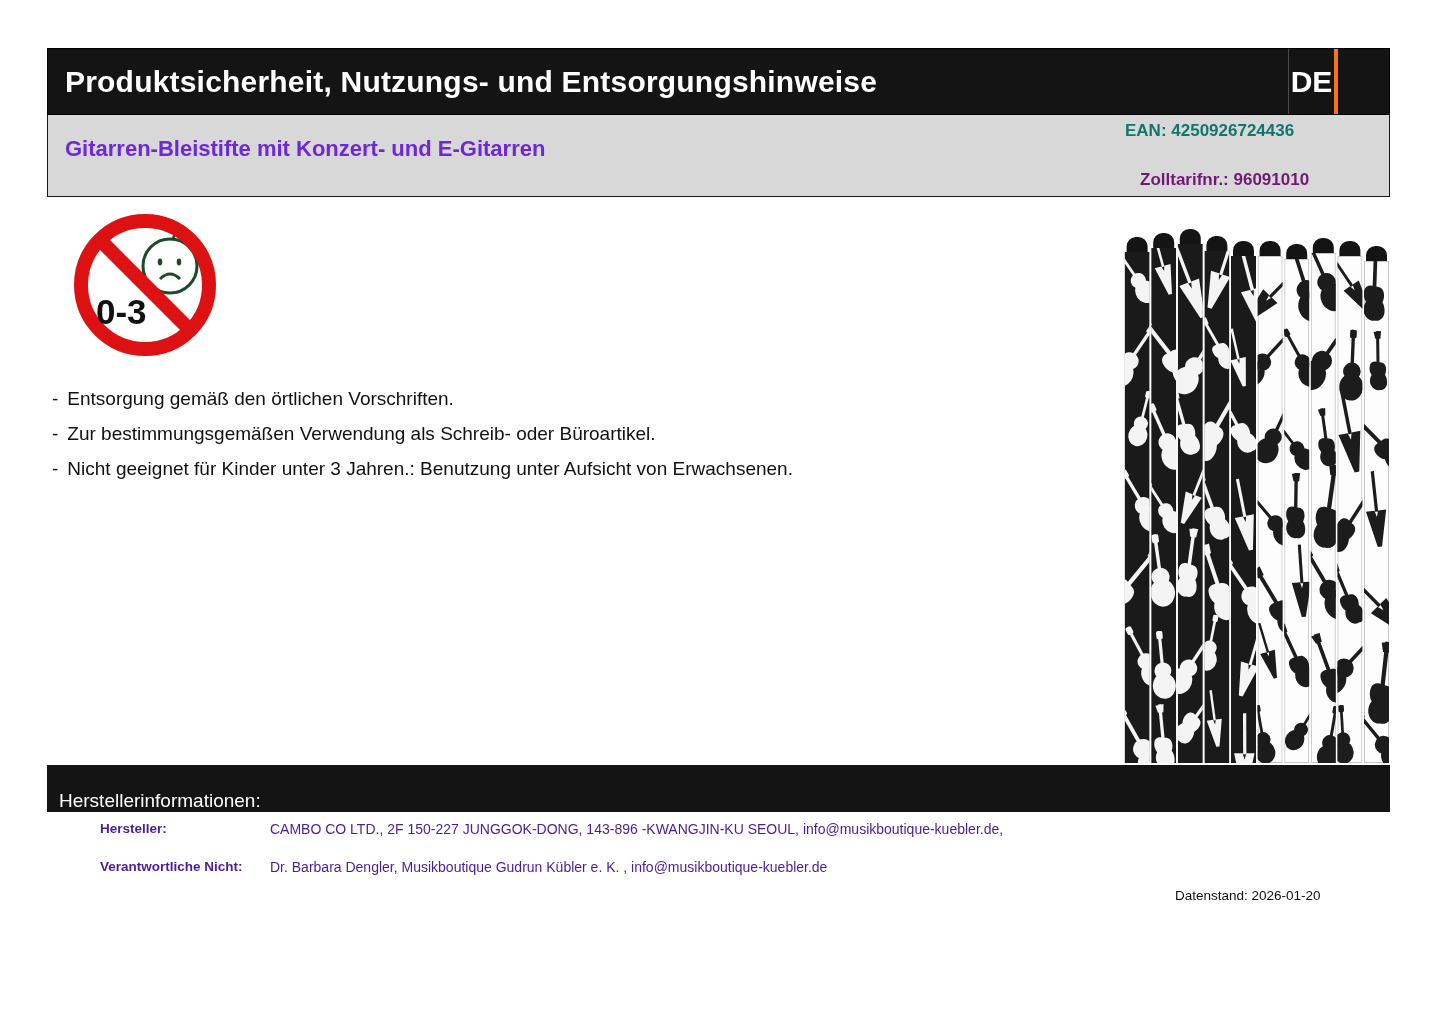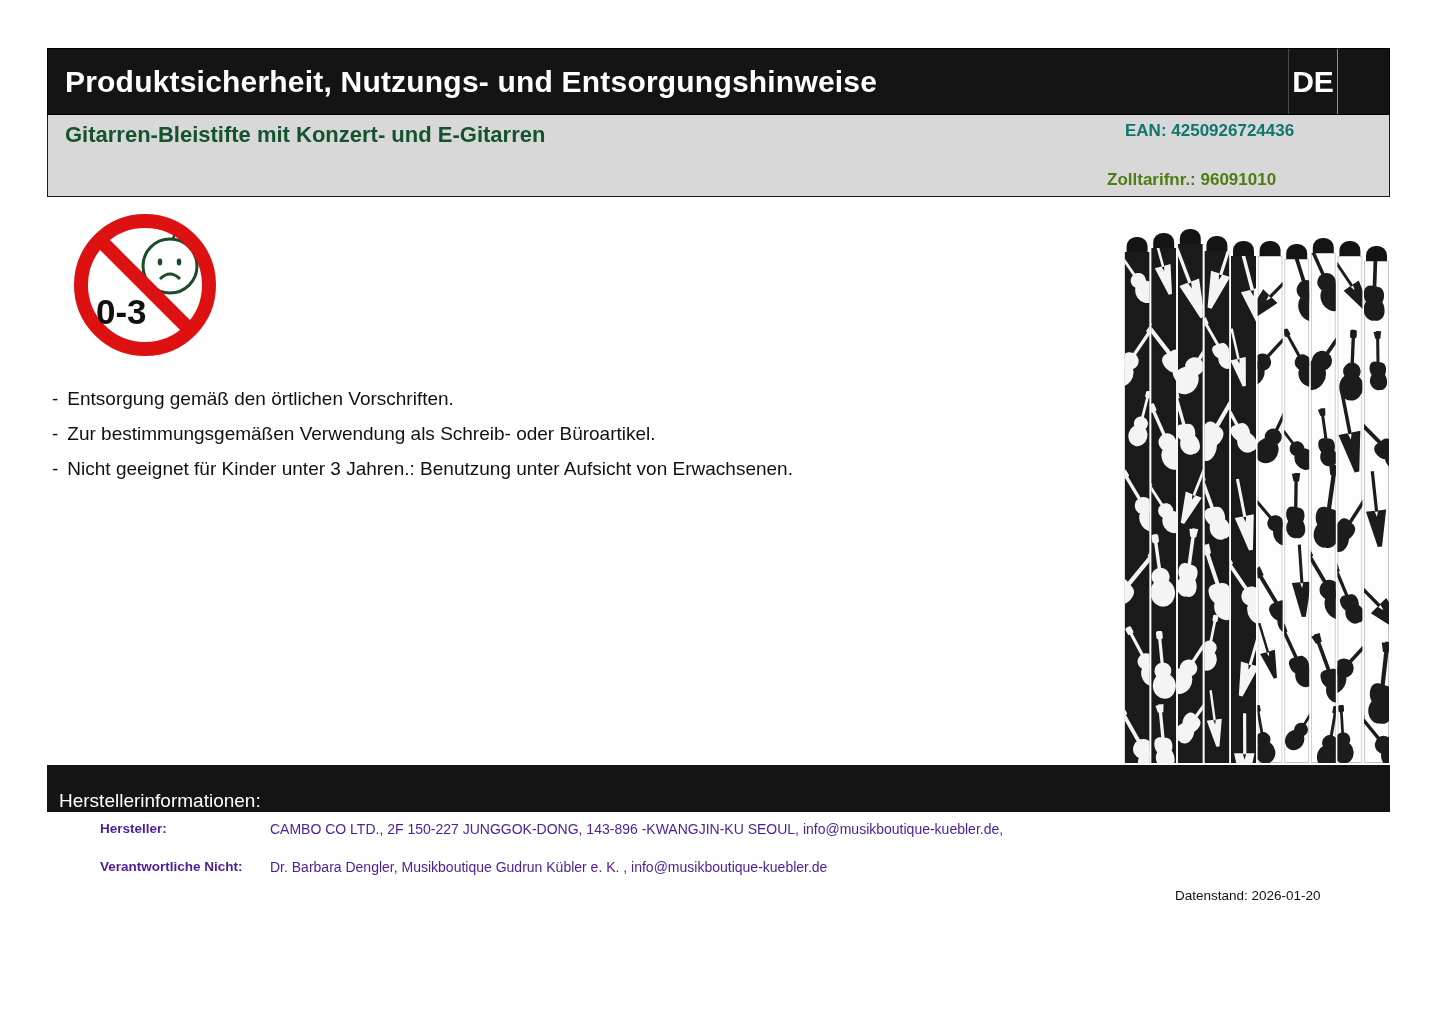--- a/index.html
+++ b/index.html
@@ -19,43 +19,43 @@
     border:1px solid #000;
   }
   .header-title{
     position:absolute;left:17px;top:0;height:100%;
     display:flex;align-items:center;
     font-size:30px;font-weight:bold;letter-spacing:0.2px;
     white-space:nowrap;
   }
   .de-cell{
     position:absolute;left:1240px;top:0;width:50px;height:100%;
-    border-left:1px solid #4a4a4a;border-right:1px solid #f97316;
+    border-left:1px solid #4a4a4a;border-right:4px solid #f97316;
     display:flex;align-items:center;justify-content:center;
     font-size:30px;font-weight:bold;color:#fff;
     box-sizing:border-box;
   }
   
   .subheader{
     position:absolute;left:47px;top:115px;width:1343px;height:82px;
     background:var(--subheader-gray,#d8d8d8);
     box-sizing:border-box;
     border-left:1px solid #1a1a1a;border-right:1px solid #1a1a1a;border-bottom:1px solid #1a1a1a;
   }
   .product-name{
-    position:absolute;left:17px;top:7px;
-    font-size:22px;font-weight:bold;color:#14532d;white-space:nowrap;
+    position:absolute;left:17px;top:21px;
+    font-size:22px;font-weight:bold;color:#6d28d9;white-space:nowrap;
   }
   .ean-text{
     position:absolute;left:1077px;top:6px;
     font-size:17px;font-weight:bold;color:#0f766e;white-space:nowrap;
   }
   .tariff-text{
-    position:absolute;left:1059px;top:55px;
-    font-size:17px;font-weight:bold;color:#4d7c0f;white-space:nowrap;
+    position:absolute;left:1092px;top:55px;
+    font-size:17px;font-weight:bold;color:#701a75;white-space:nowrap;
   }
   
   .warning-wrap{position:absolute;left:70px;top:212px;width:152px;height:152px;}
   
   .notes{
     position:absolute;left:52px;top:388px;
     font-size:19px;color:#111;
   }
   .note-line{height:35px;white-space:nowrap;}
   .dash{display:inline-block;margin-right:9px;}

